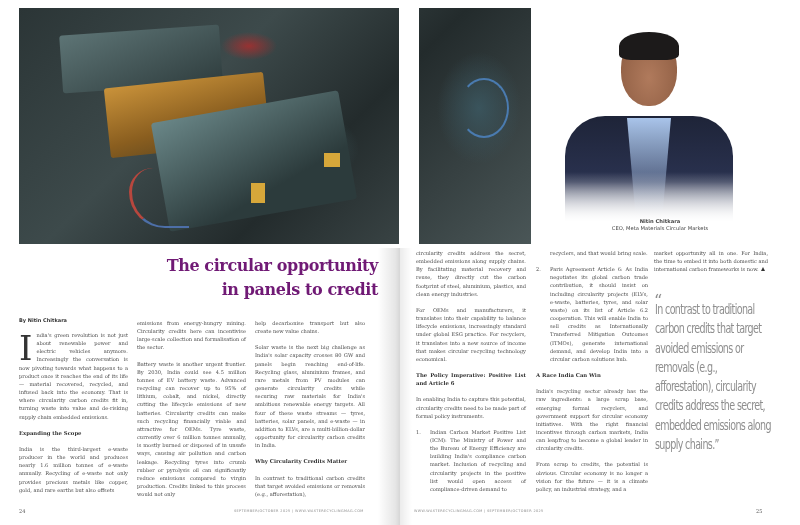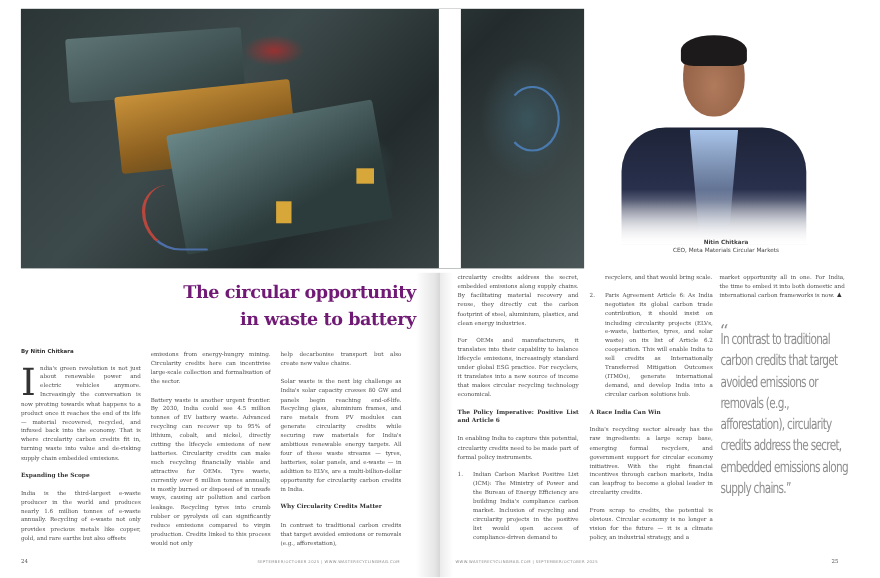--- a/index.html
+++ b/index.html
@@ -104,21 +104,21 @@
 <div class="caption">
   <div class="name">Nitin Chitkara</div>
   <div>CEO, Meta Materials Circular Markets</div>
 </div>
 
 <div class="gutter-shadow"></div>
 <div class="gutter-shadow-r"></div>
 
 <h1 class="headline">
   <span>The circular opportunity</span><br>
-  <span>in waste to battery</span>
+  <span>in panels to credit</span>
 </h1>
 
 <div class="byline">By Nitin Chitkara</div>
 
 <div class="col c1">
   <p><span class="dropcap">I</span><span>ndia's green revolution is not just about renewable power and electric vehicles anymore. Increasingly the conversation is now pivoting towards what happens to a product once it reaches the end of its life — material recovered, recycled, and infused back into the economy. That is where circularity carbon credits fit in, turning waste into value and de-risking supply chain embedded emissions.</span></p>
   <h3>Expanding the Scope</h3>
   <p>India is the third-largest e-waste producer in the world and produces nearly 1.6 million tonnes of e-waste annually. Recycling of e-waste not only provides precious metals like copper, gold, and rare earths but also offsets</p>
 </div>
 

